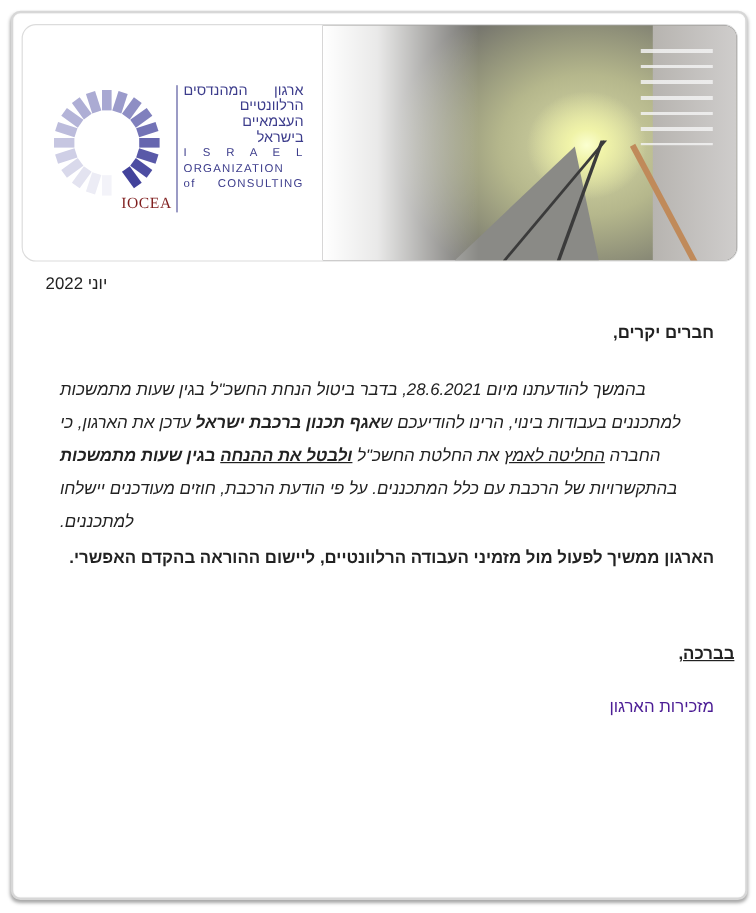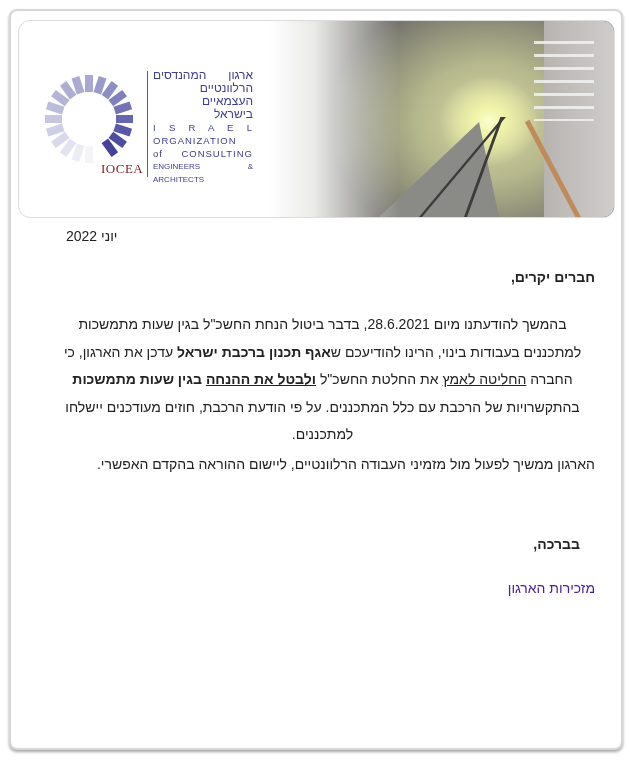--- a/index.html
+++ b/index.html
@@ -44,31 +44,31 @@
     .tunnel .rail1 { position: absolute; left: 150px; bottom: 0; width: 3px; height: 100px; background: #3b3b3b; transform: skewX(-40deg); transform-origin: bottom; }
     .tunnel .rail2 { position: absolute; left: 195px; bottom: 0; width: 3px; height: 100px; background: #3b3b3b; transform: skewX(-20deg); transform-origin: bottom; }
     .tunnel .wall-right { position: absolute; right: 0; top: 0; width: 70px; height: 196px; background: linear-gradient(90deg, #b7b4b0, #cfcdcc); }
     .tunnel .handrail { position: absolute; right: 28px; bottom: -10px; width: 5px; height: 120px; background: #c08a5a; transform: rotate(-28deg); transform-origin: bottom; }
     .tunnel .brackets { position: absolute; right: 20px; top: 10px; width: 60px; height: 90px;
       background: repeating-linear-gradient(180deg, transparent 0 10px, #f2f2f2 10px 13px); opacity: 0.85; }
     .tunnel .fade {
       position: absolute; left: 0; top: 0; width: 130px; height: 196px;
       background: linear-gradient(90deg, #ffffff 0%, rgba(255,255,255,0.85) 35%, rgba(255,255,255,0) 100%);
     }
-    .date { position: absolute; left: 38px; top: 228px; font-size: 14px; color: #222; direction: rtl; margin-left: 28px; }
+    .date { position: absolute; left: 38px; top: 228px; font-size: 14px; color: #222; direction: rtl; }
     .greeting { position: absolute; right: 35px; top: 269px; font-weight: bold; font-size: 14px; direction: rtl; color: #222; text-align: center; }
     .para1 {
-      position: absolute; right: 35px; top: 311px; width: 545px; direction: rtl; text-align: center;
-      font-size: 14px; line-height: 27.5px; color: #222;
+      position: absolute; right: 35px; top: 311px; width: 545px; direction: rtl; text-align: left;
+      font-size: 14px; line-height: 27.5px; color: #222; font-style: italic;
     }
     .para2 {
       position: absolute; right: 35px; top: 453px; width: 545px; direction: rtl; text-align: right;
-      font-size: 14px; line-height: 22px; color: #222;
+      font-size: 14px; line-height: 22px; color: #222; font-weight: bold;
     }
-    .closing { position: absolute; right: 50px; top: 536px; font-weight: bold; font-size: 14px; direction: rtl; color: #222; }
+    .closing { position: absolute; right: 18px; top: 536px; font-weight: bold; font-size: 14px; direction: rtl; color: #222; text-decoration: underline; }
     .signature { position: absolute; right: 35px; top: 580px; font-weight: normal; font-size: 14px; direction: rtl; color: #4c1d95; margin-left: 28px; }
     .u { text-decoration: underline; }
     b { font-weight: bold; }
   </style>
 </head>
 <body>
 
 <div class="frame"></div>
 
 <div class="header-card">
@@ -98,21 +98,20 @@
   <div class="logo-abbr">IOCEA</div>
   <div class="logo-divider"></div>
   <div class="logo-text">
     <div class="he">ארגון המהנדסים</div>
     <div class="he">הרלוונטיים</div>
     <div class="he">העצמאיים</div>
     <div class="he">בישראל</div>
     <div class="en">I S R A E L</div>
     <div class="en">ORGANIZATION</div>
     <div class="en">of CONSULTING</div>
-    <div class="en small">ENGINEERS &amp; ARCHITECTS</div>
   </div>
   <div class="tunnel">
     <div class="track"></div>
     <div class="rail1"></div>
     <div class="rail2"></div>
     <div class="wall-right"></div>
     <div class="brackets"></div>
     <div class="handrail"></div>
     <div class="fade"></div>
   </div>

